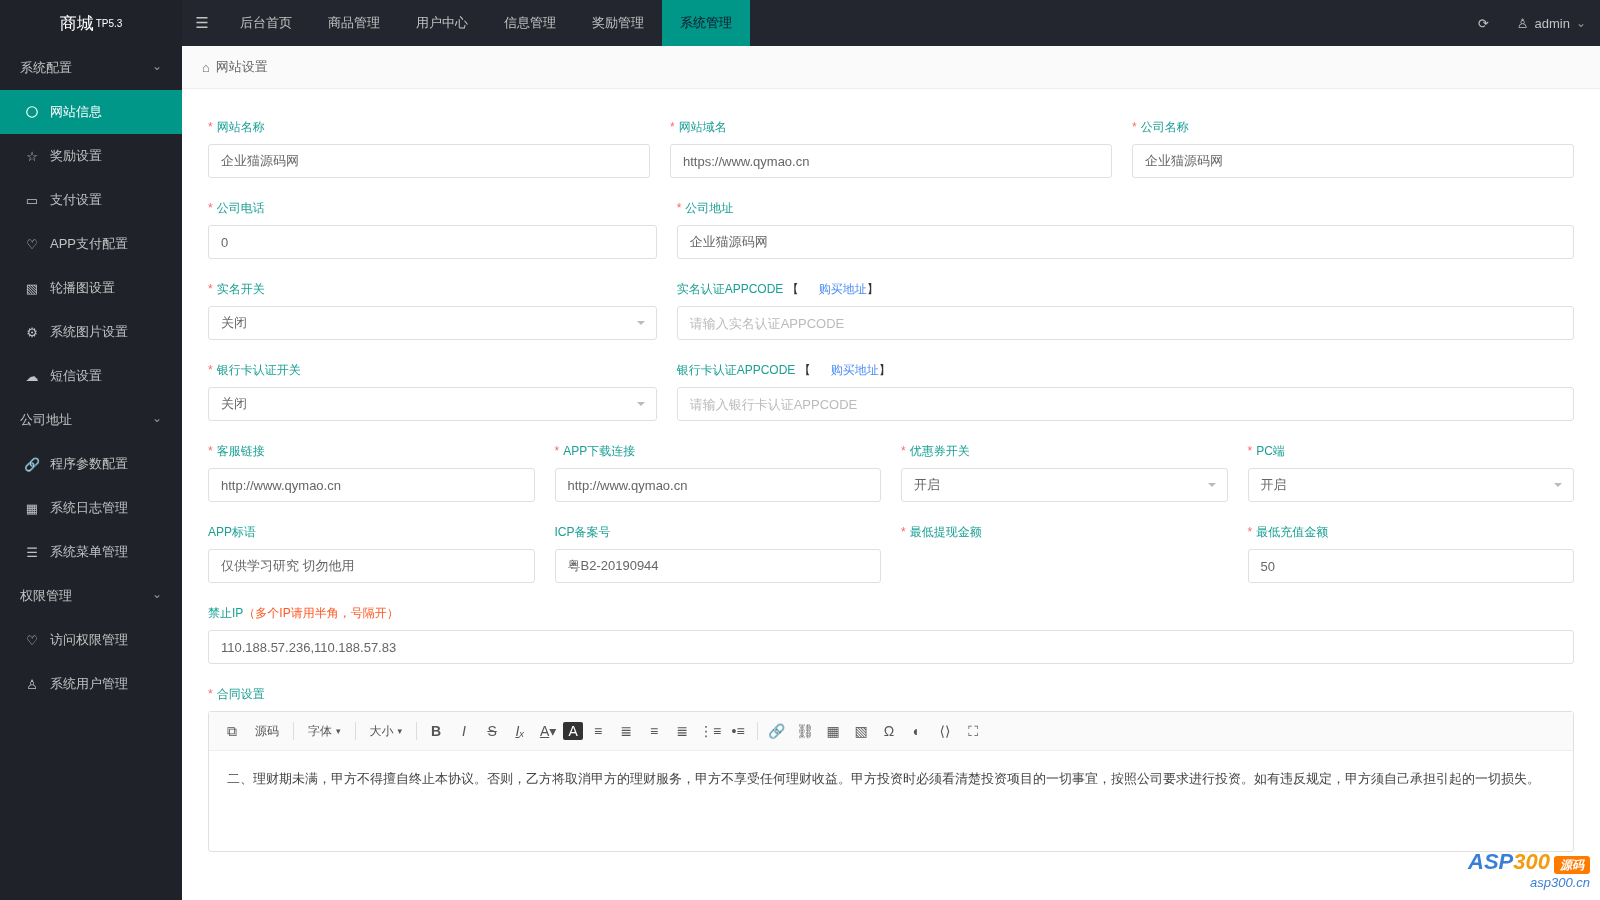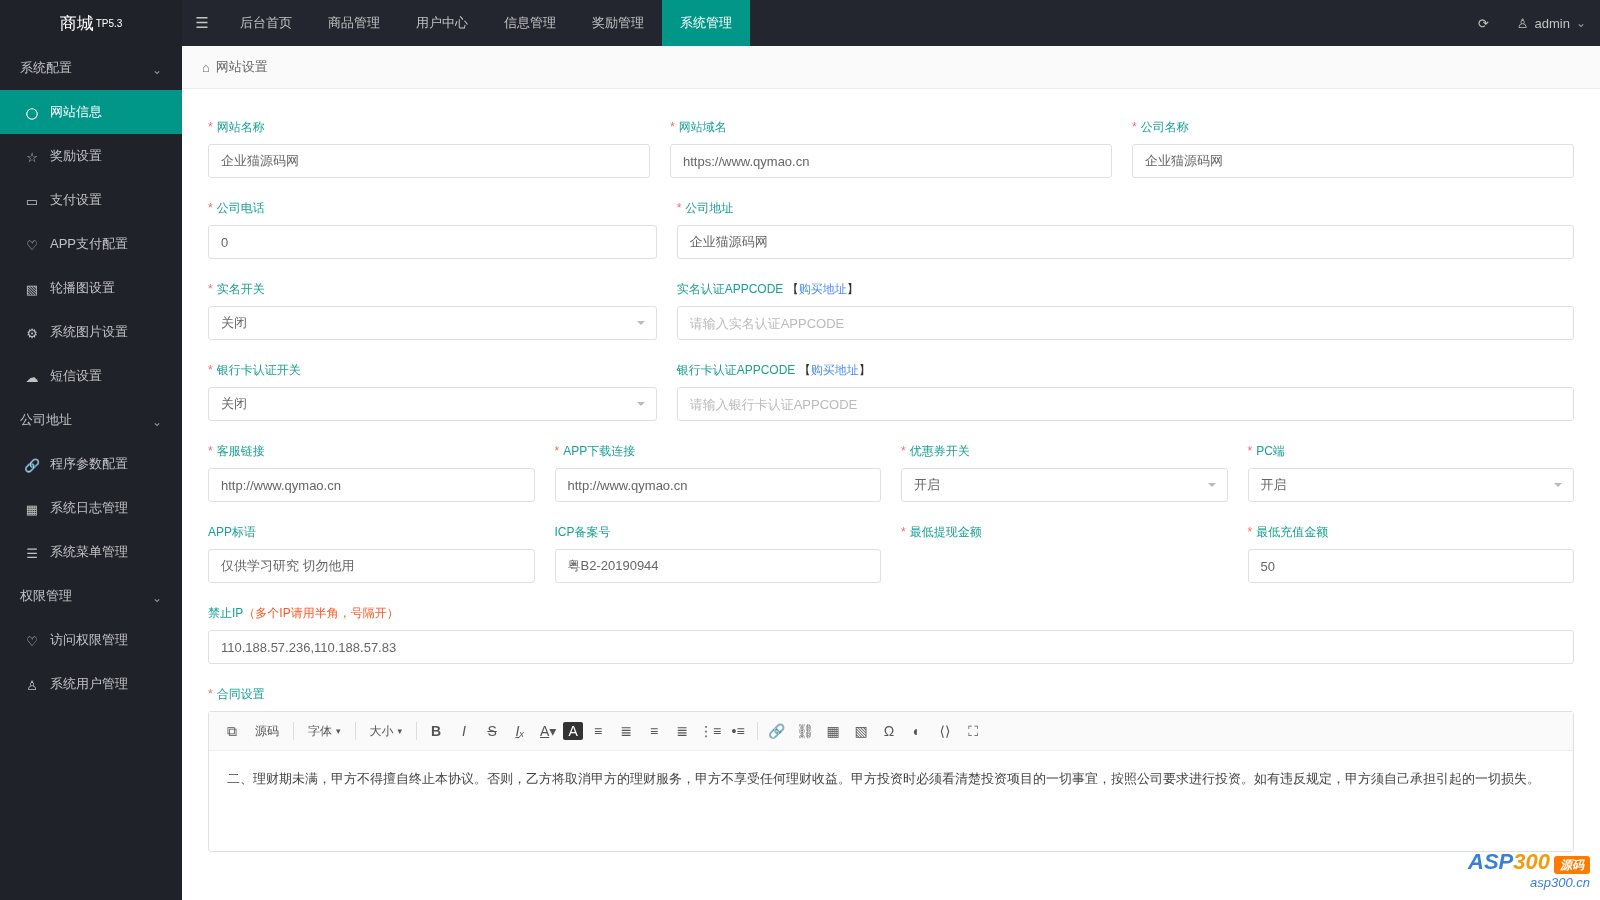--- a/index.html
+++ b/index.html
@@ -1,43 +1,43 @@
 <!DOCTYPE html>
 <html><head>
 <meta charset="utf-8">
 <style>
 *{margin:0;padding:0;box-sizing:border-box;}
 body{font-family:"Microsoft YaHei",Arial,sans-serif;font-size:13px;color:#333;background:#fff;}
 .layout{display:flex;height:100vh;}
 .sidebar{width:182px;background:#20222a;color:#fff;flex-shrink:0;}
 .logo{height:46px;display:flex;align-items:center;justify-content:center;font-size:17px;color:#fff;}
 .logo sup{font-size:10px;margin-left:2px;}
-.menu-group{padding:13px 20px;display:flex;align-items:flex-end;justify-content:space-between;color:#c2c2c2;cursor:pointer;font-size:13px;}
-.menu-item{padding:13px 20px 13px 24px;display:flex;align-items:flex-end;color:#c2c2c2;cursor:pointer;font-size:13px;}
+.menu-group{padding:13px 20px;display:flex;align-items:flex-start;justify-content:space-between;color:#c2c2c2;cursor:pointer;font-size:13px;}
+.menu-item{padding:13px 20px 13px 24px;display:flex;align-items:center;color:#c2c2c2;cursor:pointer;font-size:13px;}
 .menu-item.active{background:#009688;color:#fff;}
 .menu-item .mi-icon{width:16px;margin-right:10px;display:inline-flex;align-items:center;justify-content:center;}
 .chev{font-size:12px;opacity:.7;}
 .main{flex:1;display:flex;flex-direction:column;overflow:hidden;}
 .topbar{height:46px;background:#23262e;display:flex;align-items:center;color:#c2c2c2;}
 .topbar .ham{width:40px;text-align:center;cursor:pointer;font-size:15px;}
 .topnav{display:flex;height:100%;}
 .topnav-item{padding:0 18px;display:flex;align-items:center;cursor:pointer;font-size:13px;color:#c2c2c2;}
-.topnav-item.active{background:#009688;color:#ffffff;}
+.topnav-item.active{background:#009688;color:#0f172a;}
 .topbar-right{margin-left:auto;display:flex;align-items:center;height:100%;}
 .topbar-right>div{padding:0 14px;display:flex;align-items:center;height:100%;cursor:pointer;}
 .crumb{padding:12px 20px;background:#fafafa;border-bottom:1px solid #eee;font-size:13px;color:#666;display:flex;align-items:center;}
 .crumb .home{margin-right:6px;}
 .content{flex:1;overflow-y:auto;padding:30px 26px;background:#fff;}
 .form-row{display:flex;gap:20px;margin-bottom:22px;flex-wrap:wrap;}
 .form-item{flex:1;min-width:0;}
 .form-item.w2{flex:2;}
 .flabel{color:#1aa094;font-size:12px;margin-bottom:8px;display:block;}
 .req::before{content:"*";color:#f56c6c;margin-right:4px;}
 .flabel .hint{color:#ff5722;font-size:12px;}
-.flabel a{color:#4b8cf5;text-decoration:none;}
+.flabel a{color:#4b8cf5;text-decoration:none;margin-left:20px;}
 .flabel .bracket{color:#333;}
 input.finput,select.finput{width:100%;height:34px;border:1px solid #e0e0e0;border-radius:3px;padding:0 12px;font-size:13px;color:#666;outline:none;background:#fff;}
 input.finput::placeholder{color:#bbb;}
 .fselect{position:relative;}
 .fselect .finput{appearance:none;padding-right:28px;}
 .fselect::after{content:"";position:absolute;right:12px;top:50%;border:4px solid transparent;border-top-color:#bbb;transform:translateY(-25%);}
 .editor-wrap{border:1px solid #e0e0e0;border-radius:3px;}
 .ed-toolbar{display:flex;align-items:center;padding:6px 10px;border-bottom:1px solid #eee;gap:2px;flex-wrap:wrap;background:#fafafa;}
 .ed-btn{width:26px;height:26px;display:flex;align-items:center;justify-content:center;cursor:pointer;color:#555;font-size:14px;border-radius:2px;}
 .ed-btn.bold{font-weight:bold;}

